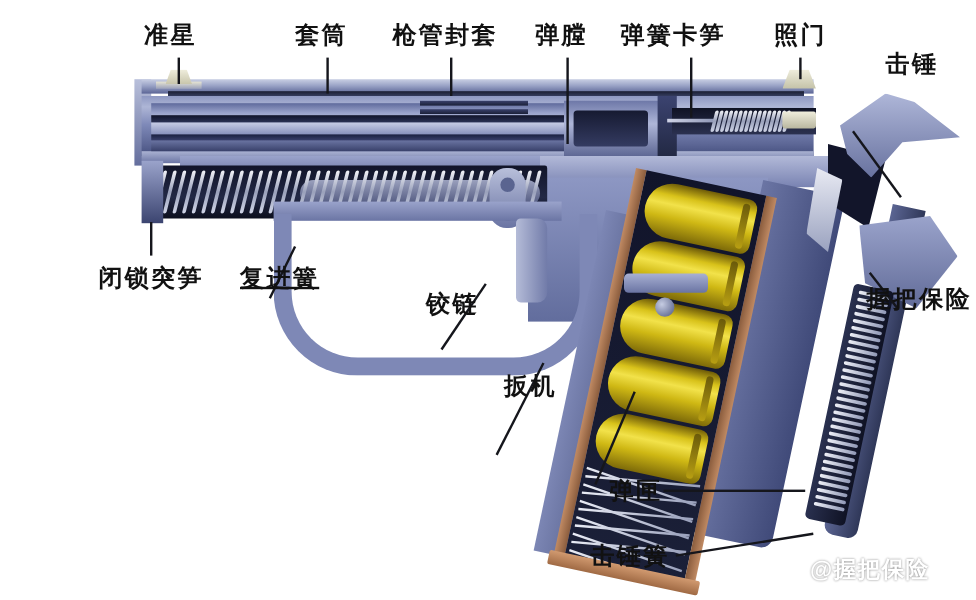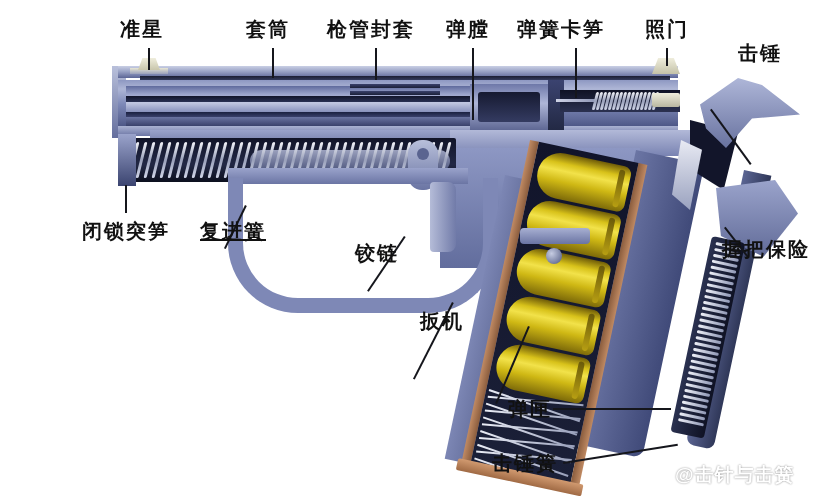--- a/index.html
+++ b/index.html
@@ -329,16 +329,16 @@
   <div class="lbl" style="left:508px;top:396px;">弹匣</div>
   <div class="lbl" style="left:492px;top:450px;">击锤簧</div>
 
   <div class="wm" style="left:650px;top:462px;">
     <span class="paw">
       <i style="left:1px;top:3px;width:4px;height:5px;"></i>
       <i style="left:6px;top:0px;width:4px;height:5px;"></i>
       <i style="left:11px;top:1px;width:4px;height:5px;"></i>
       <i style="left:4px;top:8px;width:10px;height:8px;border-radius:50% 50% 45% 45%;"></i>
     </span>
-    <span>@击针与击簧</span>
+    <span>@握把保险</span>
   </div>
 
 </div>
 
 </body></html>

